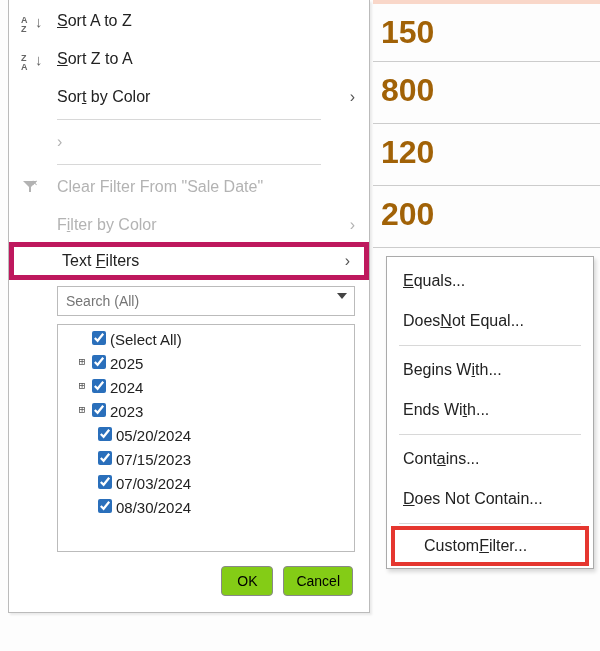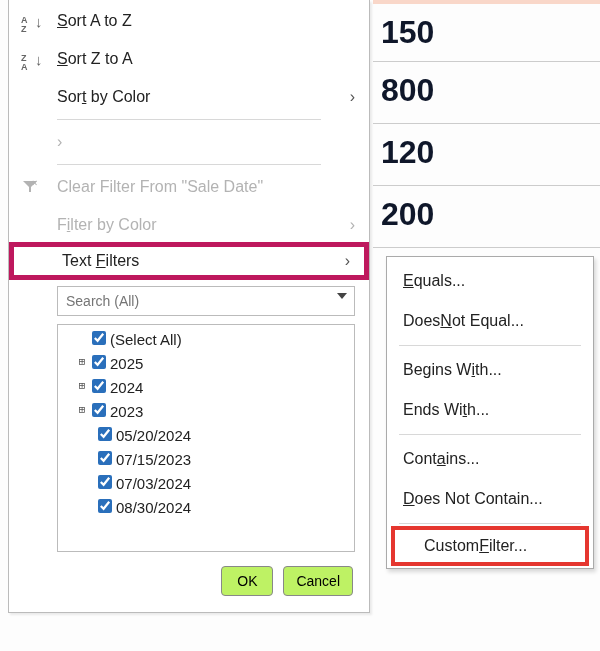--- a/index.html
+++ b/index.html
@@ -16,21 +16,21 @@
   .cells {
     position: absolute;
     left: 373px; top: 0; right: 0;
   }
   .cell {
     height: 62px;
     border-bottom: 1px solid #ccc;
     font-size: 32px;
     font-weight: 600;
     padding: 10px 8px 0 8px;
-    color: #0f172a;
+    color: #a16207;
   }
   .cell:first-child { border-top: 4px solid #f9d7c9; }
   .filter-dropdown {
     position: absolute;
     left: 8px; top: 0;
     width: 362px;
     background: #fff;
     border: 1px solid #bbb;
     border-top: none;
     box-shadow: 2px 2px 2px rgba(0,0,0,0.08);
@@ -104,21 +104,21 @@
   .btn-row {
     display: flex; justify-content: flex-end;
     gap: 10px;
     padding: 14px 16px 14px 0;
   }
   .btn {
     min-width: 52px;
     height: 30px;
     padding: 0 12px;
     border: 1px solid #888;
-    background: #bef264;
+    background: #84cc16;
     border-radius: 4px;
     font-size: 14px;
     cursor: pointer;
   }
   .submenu {
     position: absolute;
     left: 386px; top: 256px;
     width: 208px;
     background: #fff;
     border: 1px solid #aaa;

